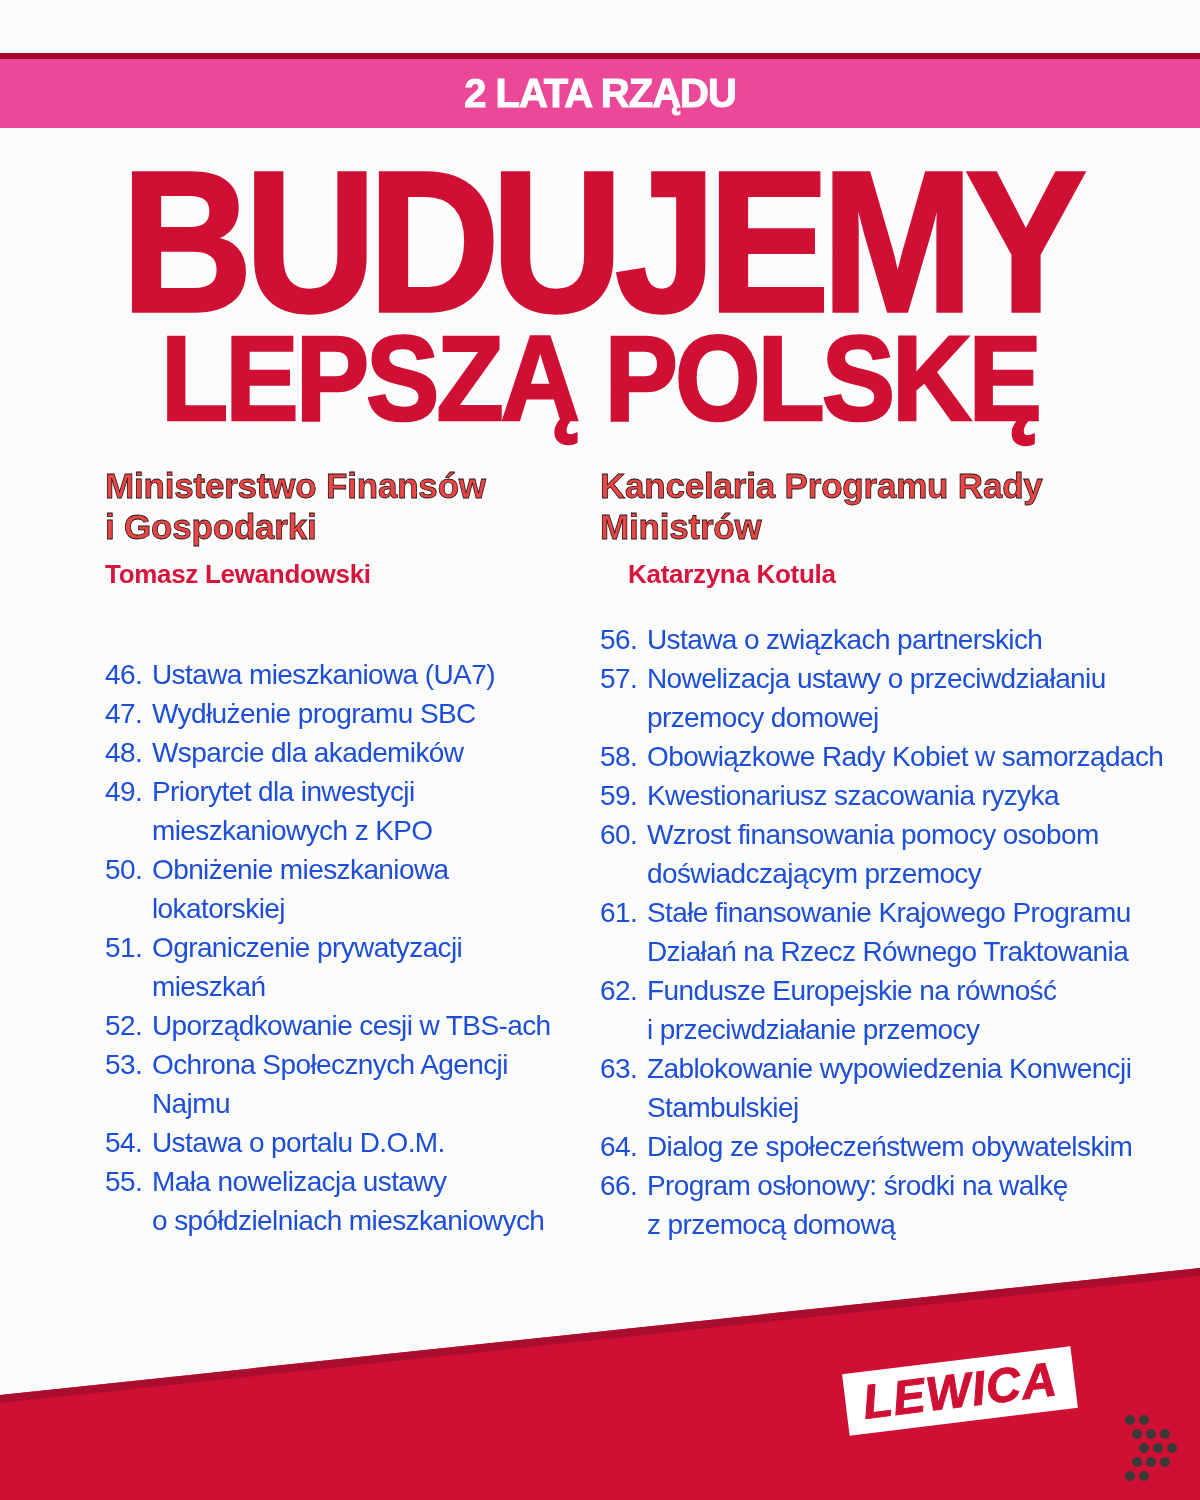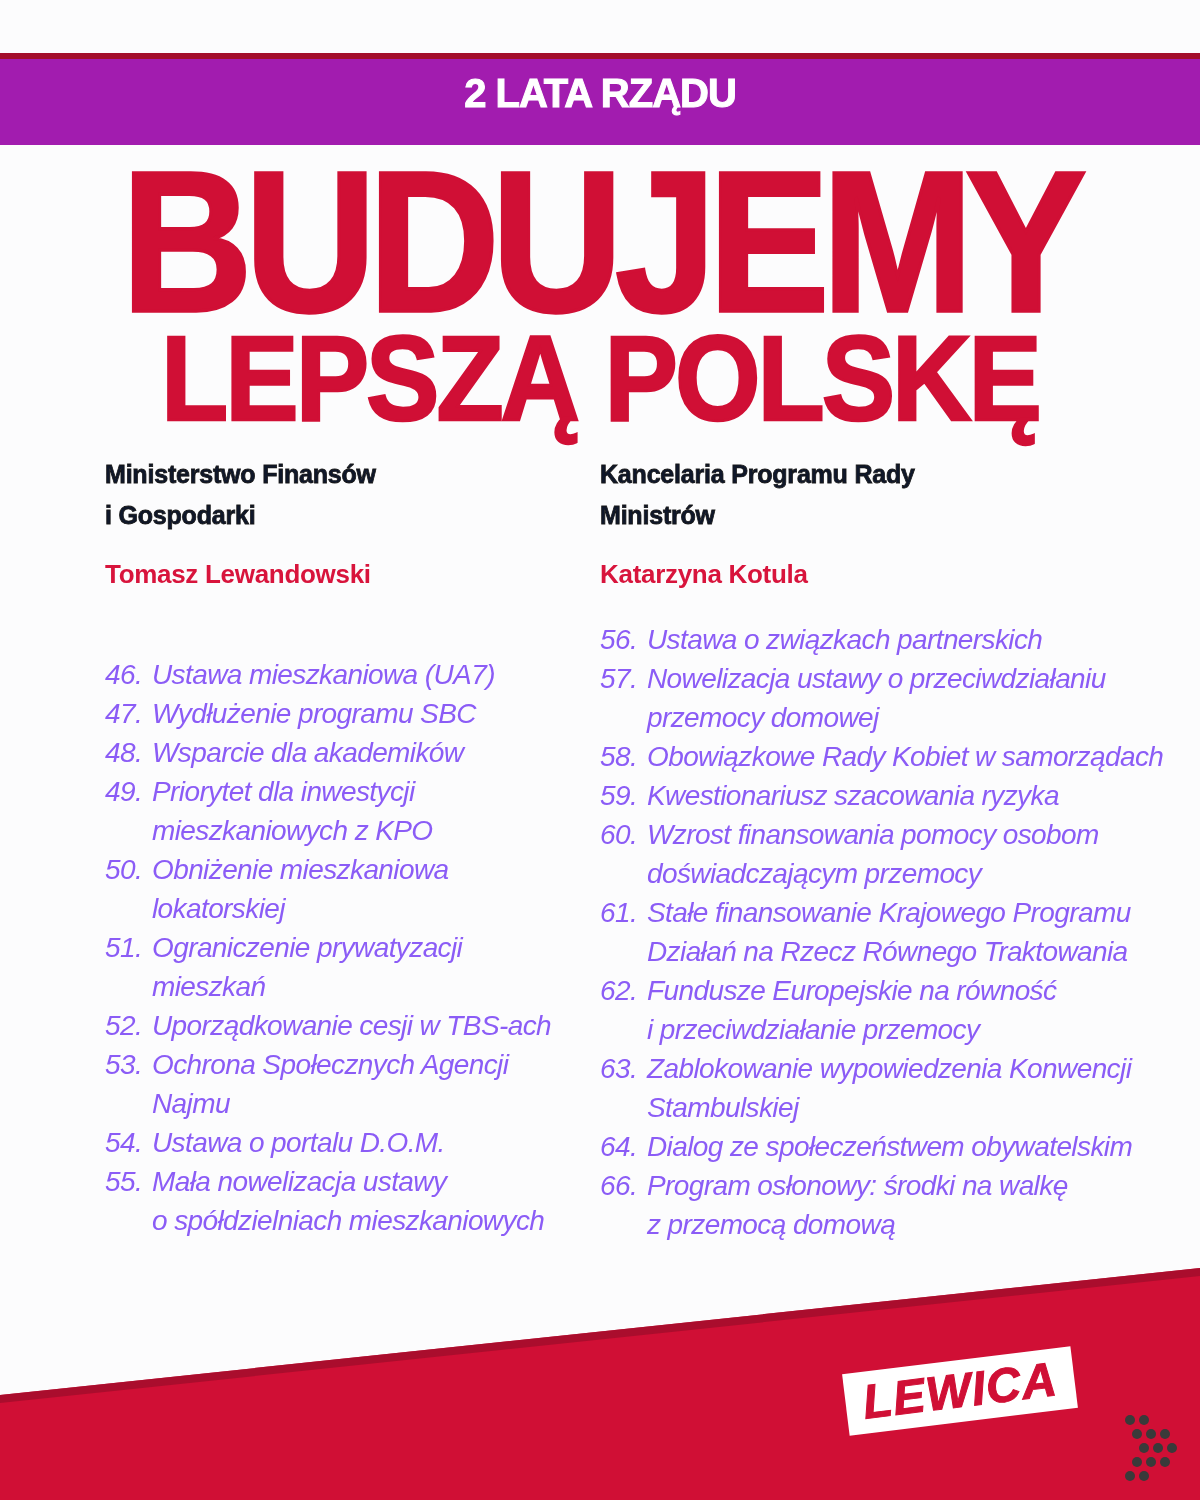--- a/index.html
+++ b/index.html
@@ -5,57 +5,57 @@
 <style>
   html,body { margin:0; padding:0; background:#ffffff; }
   .poster {
     position:relative; width:1200px; height:1500px; margin:0 auto;
     background:#FCFCFD; overflow:hidden;
     font-family:"Liberation Sans","DejaVu Sans",sans-serif;
   }
 
   
   .top-band {
-    position:absolute; left:0; top:53px; width:1200px; height:92px;
-    box-sizing:border-box; background:#a21caf; border-top:6px solid #A30D2B;
+    position:absolute; left:0; top:53px; width:1200px; height:75px;
+    box-sizing:border-box; background:#ec4899; border-top:6px solid #A30D2B;
   }
   .top-band-label {
     width:100%; height:70px; line-height:68px; text-align:center;
     color:#ffffff; font-size:40px; font-weight:800; letter-spacing:-1px;
     -webkit-text-stroke:1px #ffffff;
   }
 
   
   .headline-line1, .headline-line2 {
     position:absolute; left:0; width:1200px; text-align:center;
     color:#D00F35; font-weight:800; line-height:1;
     -webkit-text-stroke:3px #D00F35;
     transform:scaleY(1.10); transform-origin:center top;
   }
   .headline-line1 { top:142px; font-size:182px; letter-spacing:-8px; }
   .headline-line2 { top:318px; font-size:110px; letter-spacing:-3px; -webkit-text-stroke:2.4px #D00F35; }
 
   
   .col-title {
-    position:absolute; top:454px; color:#0f172a;
-    font-size:25px; font-weight:800; line-height:41px; letter-spacing:-0.2px;
+    position:absolute; top:465px; color:#ef4444;
+    font-size:35px; font-weight:800; line-height:41px; letter-spacing:-0.2px;
     -webkit-text-stroke:0.8px #161616;
   }
   .col-title.left  { left:105px; width:490px; }
   .col-title.right { left:600px; width:560px; }
 
   .col-names {
     position:absolute; top:558px; color:#D8143C;
     font-size:26px; font-weight:700; line-height:33px; letter-spacing:-0.3px;
   }
   .col-names.left  { left:105px; width:490px; }
-  .col-names.right { left:600px; width:560px; }
-
-  
-  .list { position:absolute; color:#8b5cf6; font-size:28px; line-height:39px; letter-spacing:-0.6px;font-style:italic; }
+  .col-names.right { left:628px; width:560px; }
+
+  
+  .list { position:absolute; color:#1d4ed8; font-size:28px; line-height:39px; letter-spacing:-0.6px; }
   .list.left  { left:105px; top:655px; width:490px; }
   .list.right { left:600px; top:620px; width:575px; }
   .item { display:flex; align-items:flex-start; }
   .item .num { flex:0 0 47px; }
   .item .txt { flex:1 1 auto; white-space:pre-line; }
 
   
   .bottom-band { position:absolute; left:0; top:1250px; width:1200px; height:250px; }
   .band-red {
     position:absolute; left:0; top:0; width:1200px; height:250px; background:#D00F35;

